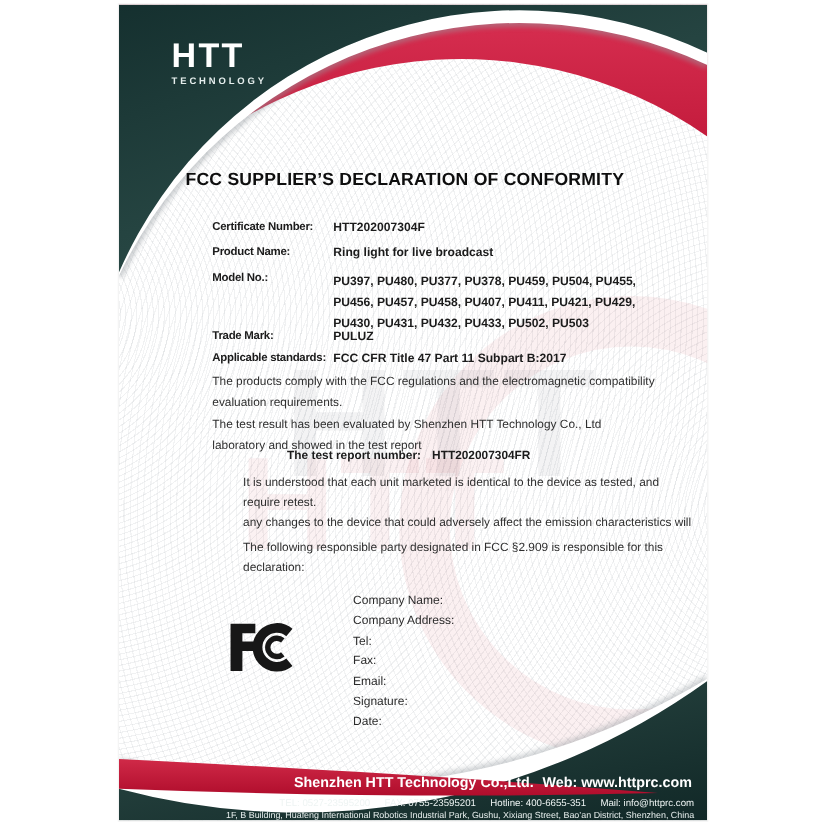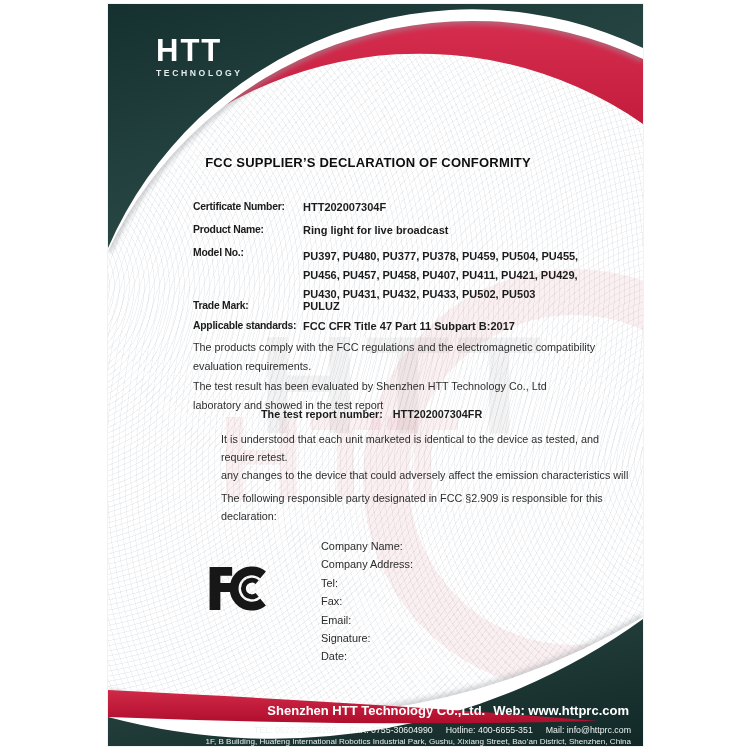--- a/index.html
+++ b/index.html
@@ -24,21 +24,21 @@
   }
   .wm-text{position:absolute;font-weight:bold;white-space:nowrap;}
   .wm1{left:150px;top:300px;font-size:140px;letter-spacing:6px;color:rgba(135,140,146,.10);}
   .wm2{left:110px;top:385px;font-size:120px;letter-spacing:4px;color:rgba(200,80,92,.08);}
   svg.deco{position:absolute;left:0;top:0;width:535px;height:742px;}
   .brand{position:absolute;left:48px;top:31px;color:#ffffff;line-height:1;}
   .brand-name{font-size:31px;font-weight:bold;letter-spacing:2px;}
   .brand-sub{font-size:8.6px;font-weight:bold;letter-spacing:2.6px;margin-top:3px;color:#e4edec;}
   .title{
     position:absolute;left:30px;right:45px;top:151px;margin:0;
-    text-align:center;font-size:13px;font-weight:bold;color:#0e0e0e;letter-spacing:.2px;
+    text-align:center;font-size:16px;font-weight:bold;color:#0e0e0e;letter-spacing:.2px;
   }
   .frow{position:absolute;left:85px;display:flex;color:#1b1b1b;font-weight:bold;font-size:11px;white-space:nowrap;}
   .frow .lab{flex:0 0 110px;font-size:10.4px;letter-spacing:-.25px;}
   .frow .val{font-size:11px;}
   .val-lines div{line-height:18.8px;}
   .para{position:absolute;left:85px;font-size:10.8px;color:#2e2e2e;line-height:19px;white-space:nowrap;}
   .para.tight{line-height:18px;margin-left:28px;}
   .testline{position:absolute;left:153px;top:404px;display:flex;gap:10px;font-size:10.8px;font-weight:bold;color:#1b1b1b;white-space:nowrap;align-items:center;}
   .company{position:absolute;left:213px;top:533px;font-size:10.9px;color:#2b2b2b;line-height:18.4px;}
   .fccmark{position:absolute;left:98px;top:560px;}
@@ -163,19 +163,19 @@
     <div>Signature:</div>
     <div>Date:</div>
   </div>
 
   <div class="f1">
     <span>Shenzhen HTT Technology Co.,Ltd.</span>
     <span>Web: www.httprc.com</span>
   </div>
   <div class="f2">
     <span>TEL: 0527-23595200</span>
-    <span>FAX: 0755-30604990</span>
+    <span>FAX: 0755-23595201</span>
     <span>Hotline: 400-6655-351</span>
     <span>Mail: info@httprc.com</span>
   </div>
   <div class="f3">1F, B Building, Huafeng International Robotics Industrial Park, Gushu, Xixiang Street, Bao’an District, Shenzhen, China</div>
 
 </div>
 
 </body></html>

